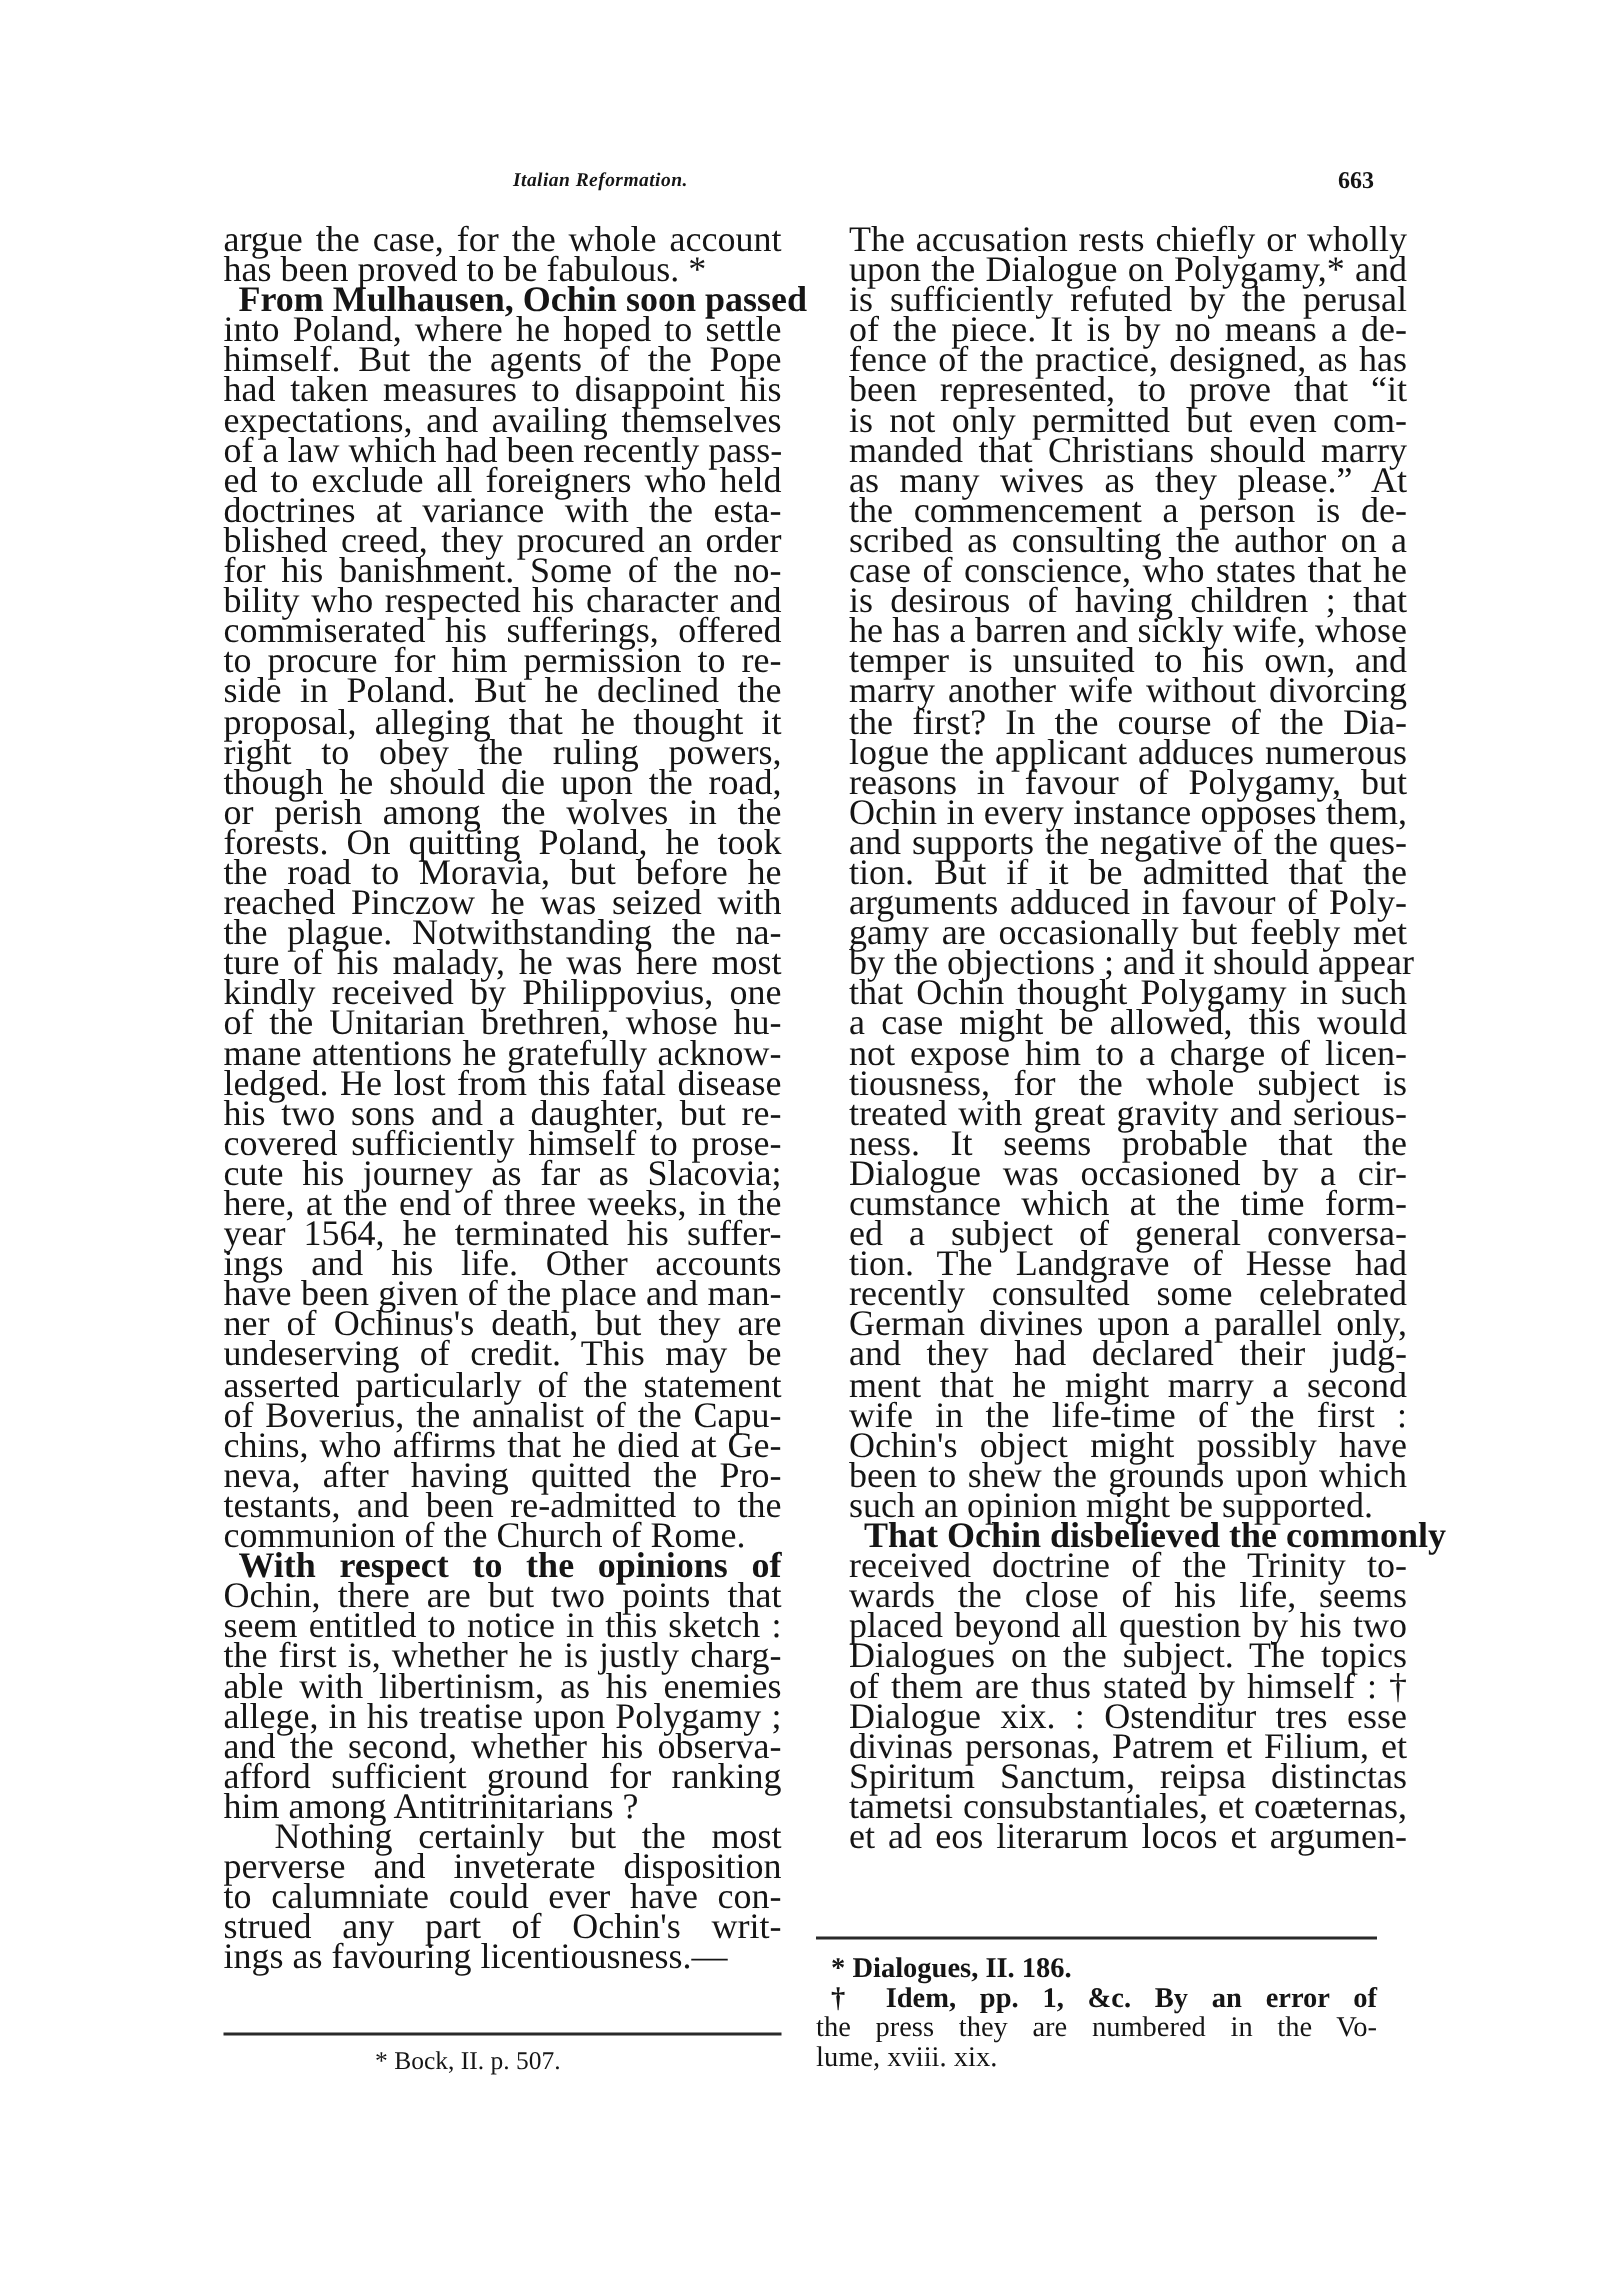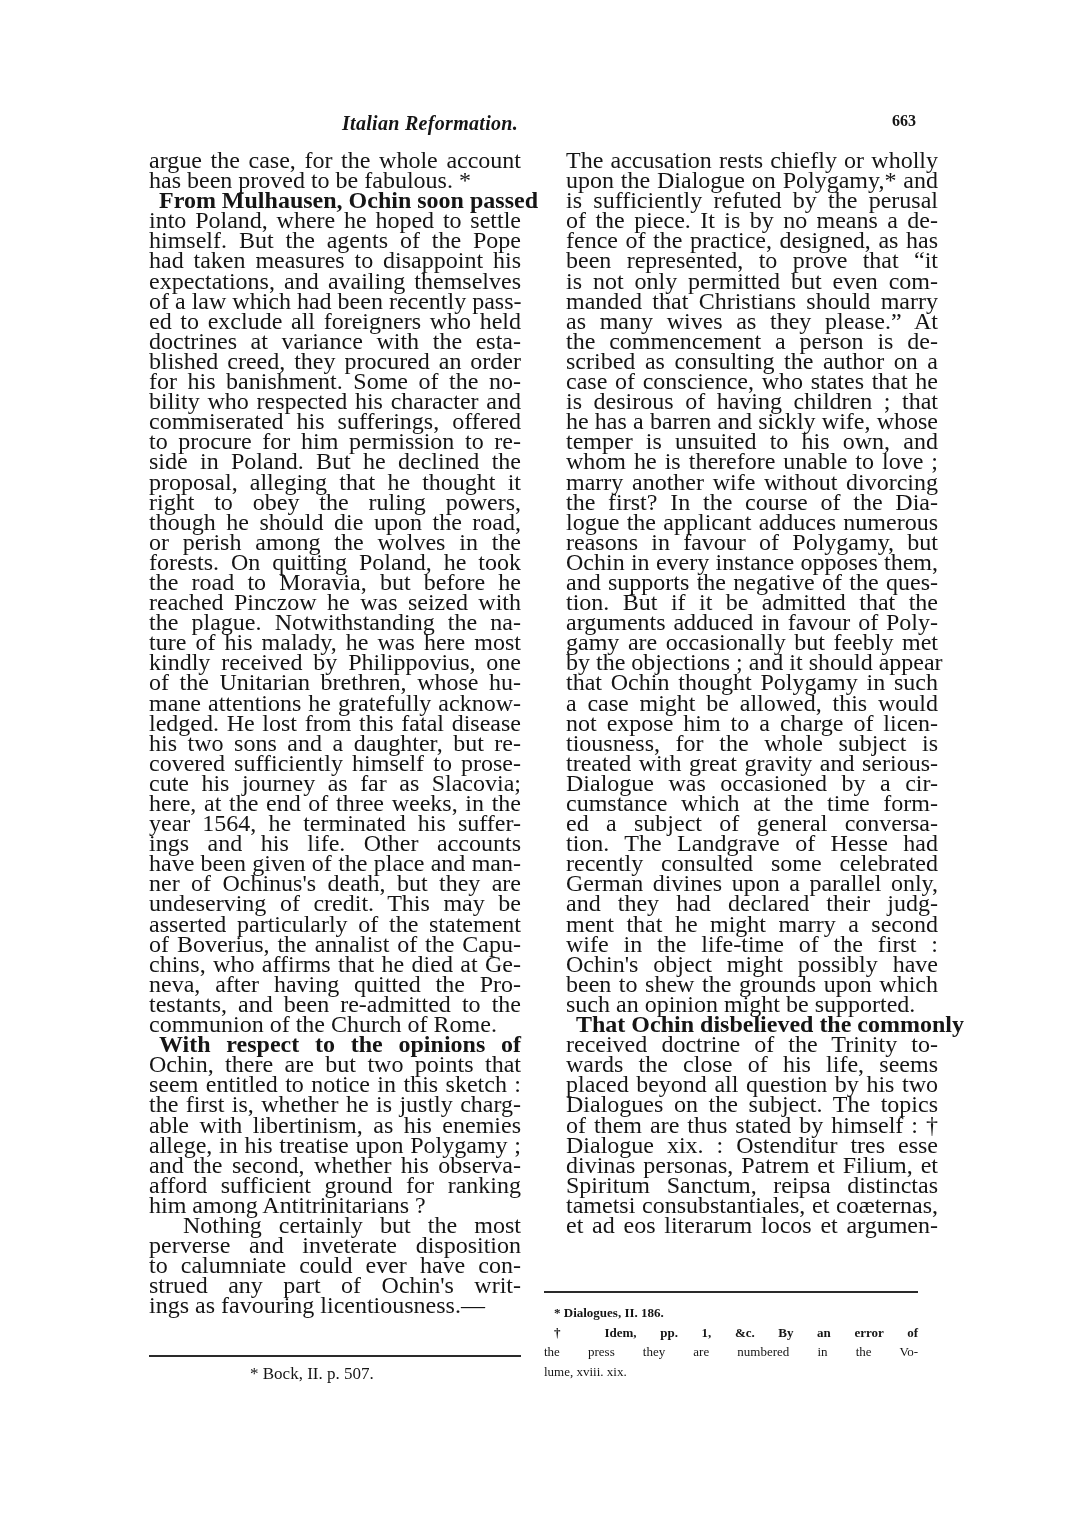--- a/index.html
+++ b/index.html
@@ -6,21 +6,21 @@
   body {
     width: 1067px; height: 1525px; position: relative; overflow: hidden;
     font-family: "Liberation Serif", "DejaVu Serif", serif;
     color: #151515;
   }
   .header {
     position: absolute; top: 112px; left: 148px; width: 768px; height: 30px;
   }
   .running-title {
     position: absolute; left: 194px; top: 0;
-    font-style: italic; font-weight: bold; font-size: 20px; letter-spacing: 0.3px;
+    font-style: italic; font-weight: bold; font-size: 13px; letter-spacing: 0.3px;
   }
   .page-number {
     position: absolute; right: 0; top: 0;
     font-weight: bold; font-size: 16px;
   }
   .col {
     position: absolute; top: 150px; width: 372px;
     font-size: 24px; line-height: 20.1px; text-align: justify;
     hyphens: none;
   }
@@ -33,21 +33,21 @@
   .rule {
     position: absolute; height: 0; border-top: 2px solid #2a2a2a;
   }
   .rule-left { left: 149px; top: 1355px; width: 372px; }
   .rule-right { left: 544px; top: 1291px; width: 374px; }
   .footnote {
     position: absolute; font-size: 17px; line-height: 19.5px;
   }
   .fn-left { left: 250px; top: 1364px; }
   .fn-right { left: 544px; top: 1303px; width: 374px; }
-  .fn-right .line { font-size: 13px; }
+  .fn-right .line { font-size: 19px; }
 </style>
 </head>
 <body>
 
 <div class="header">
   <span class="running-title">Italian Reformation.</span>
   <span class="page-number">663</span>
 </div>
 
 <div class="col col-left" id="col-left">
@@ -119,36 +119,36 @@
     <span class="line">been represented, to prove that “it</span>
     <span class="line">is not only permitted but even com-</span>
     <span class="line">manded that Christians should marry</span>
     <span class="line">as many wives as they please.”  At</span>
     <span class="line">the commencement a person is de-</span>
     <span class="line">scribed as consulting the author on a</span>
     <span class="line">case of conscience, who states that he</span>
     <span class="line">is desirous of having children ; that</span>
     <span class="line">he has a barren and sickly wife, whose</span>
     <span class="line">temper is unsuited to his own, and</span>
-    <span class="line">whom he is therefore unable to love ;</span>
     <span class="line">marry another wife without divorcing</span>
     <span class="line">the first?  In the course of the Dia-</span>
     <span class="line">logue the applicant adduces numerous</span>
     <span class="line">reasons in favour of Polygamy, but</span>
     <span class="line">Ochin in every instance opposes them,</span>
     <span class="line">and supports the negative of the ques-</span>
     <span class="line">tion.  But if it be admitted that the</span>
     <span class="line">arguments adduced in favour of Poly-</span>
     <span class="line">gamy are occasionally but feebly met</span>
     <span class="line">by the objections ; and it should appear</span>
     <span class="line">that Ochin thought Polygamy in such</span>
     <span class="line">a case might be allowed, this would</span>
     <span class="line">not expose him to a charge of licen-</span>
     <span class="line">tiousness, for the whole subject is</span>
     <span class="line">treated with great gravity and serious-</span>
+    <span class="line">ness.   It seems probable that the</span>
     <span class="line">Dialogue was occasioned by a cir-</span>
     <span class="line">cumstance which at the time form-</span>
     <span class="line">ed a subject of general conversa-</span>
     <span class="line">tion.  The Landgrave of Hesse had</span>
     <span class="line">recently consulted some celebrated</span>
     <span class="line">German divines upon a parallel only,</span>
     <span class="line">and they had declared their judg-</span>
     <span class="line">ment that he might marry a second</span>
     <span class="line">wife in the life-time of the first :</span>
     <span class="line">Ochin's object might possibly have</span>

